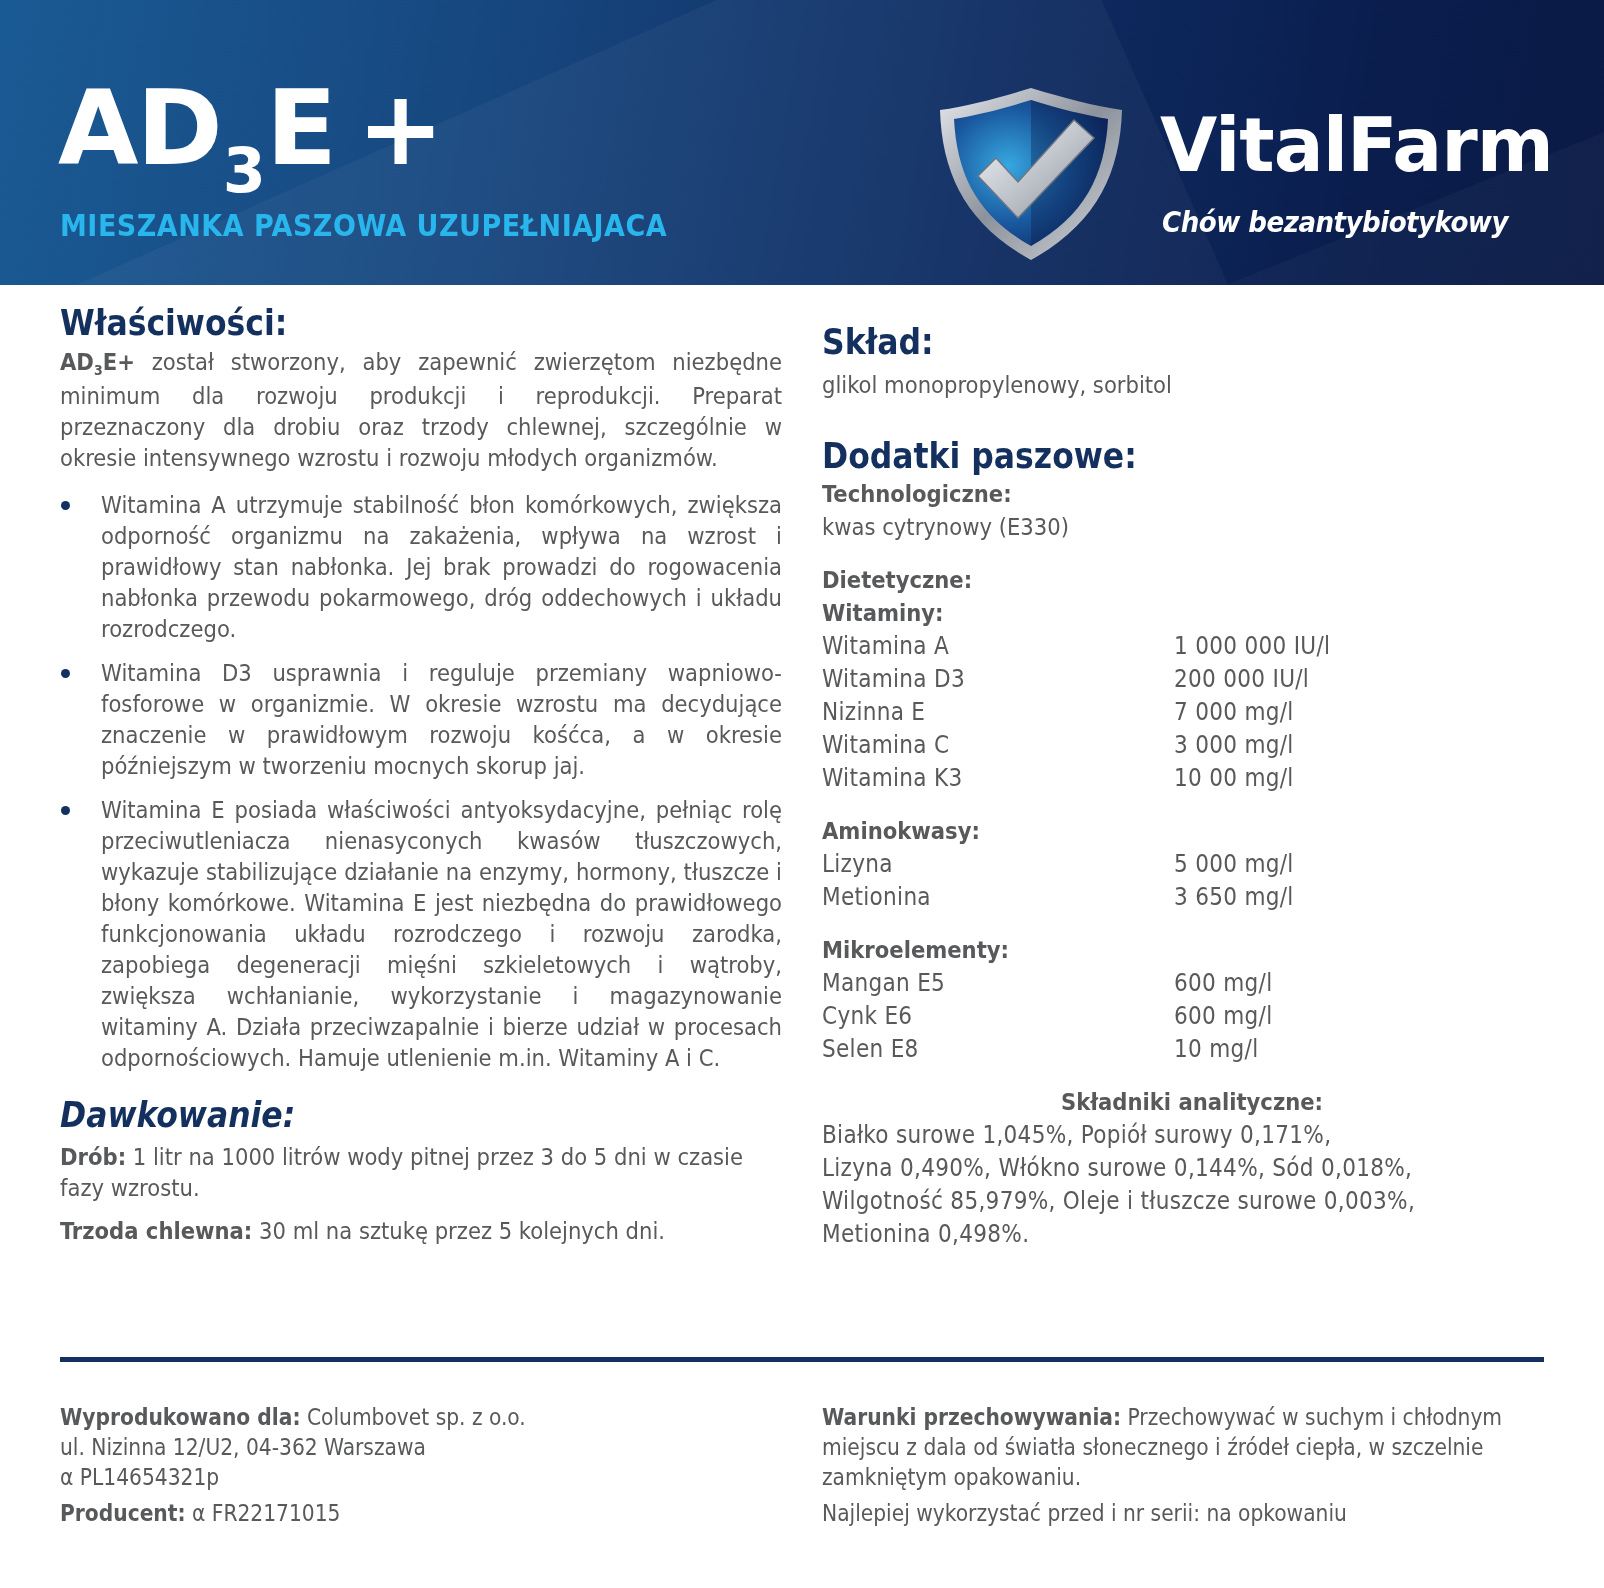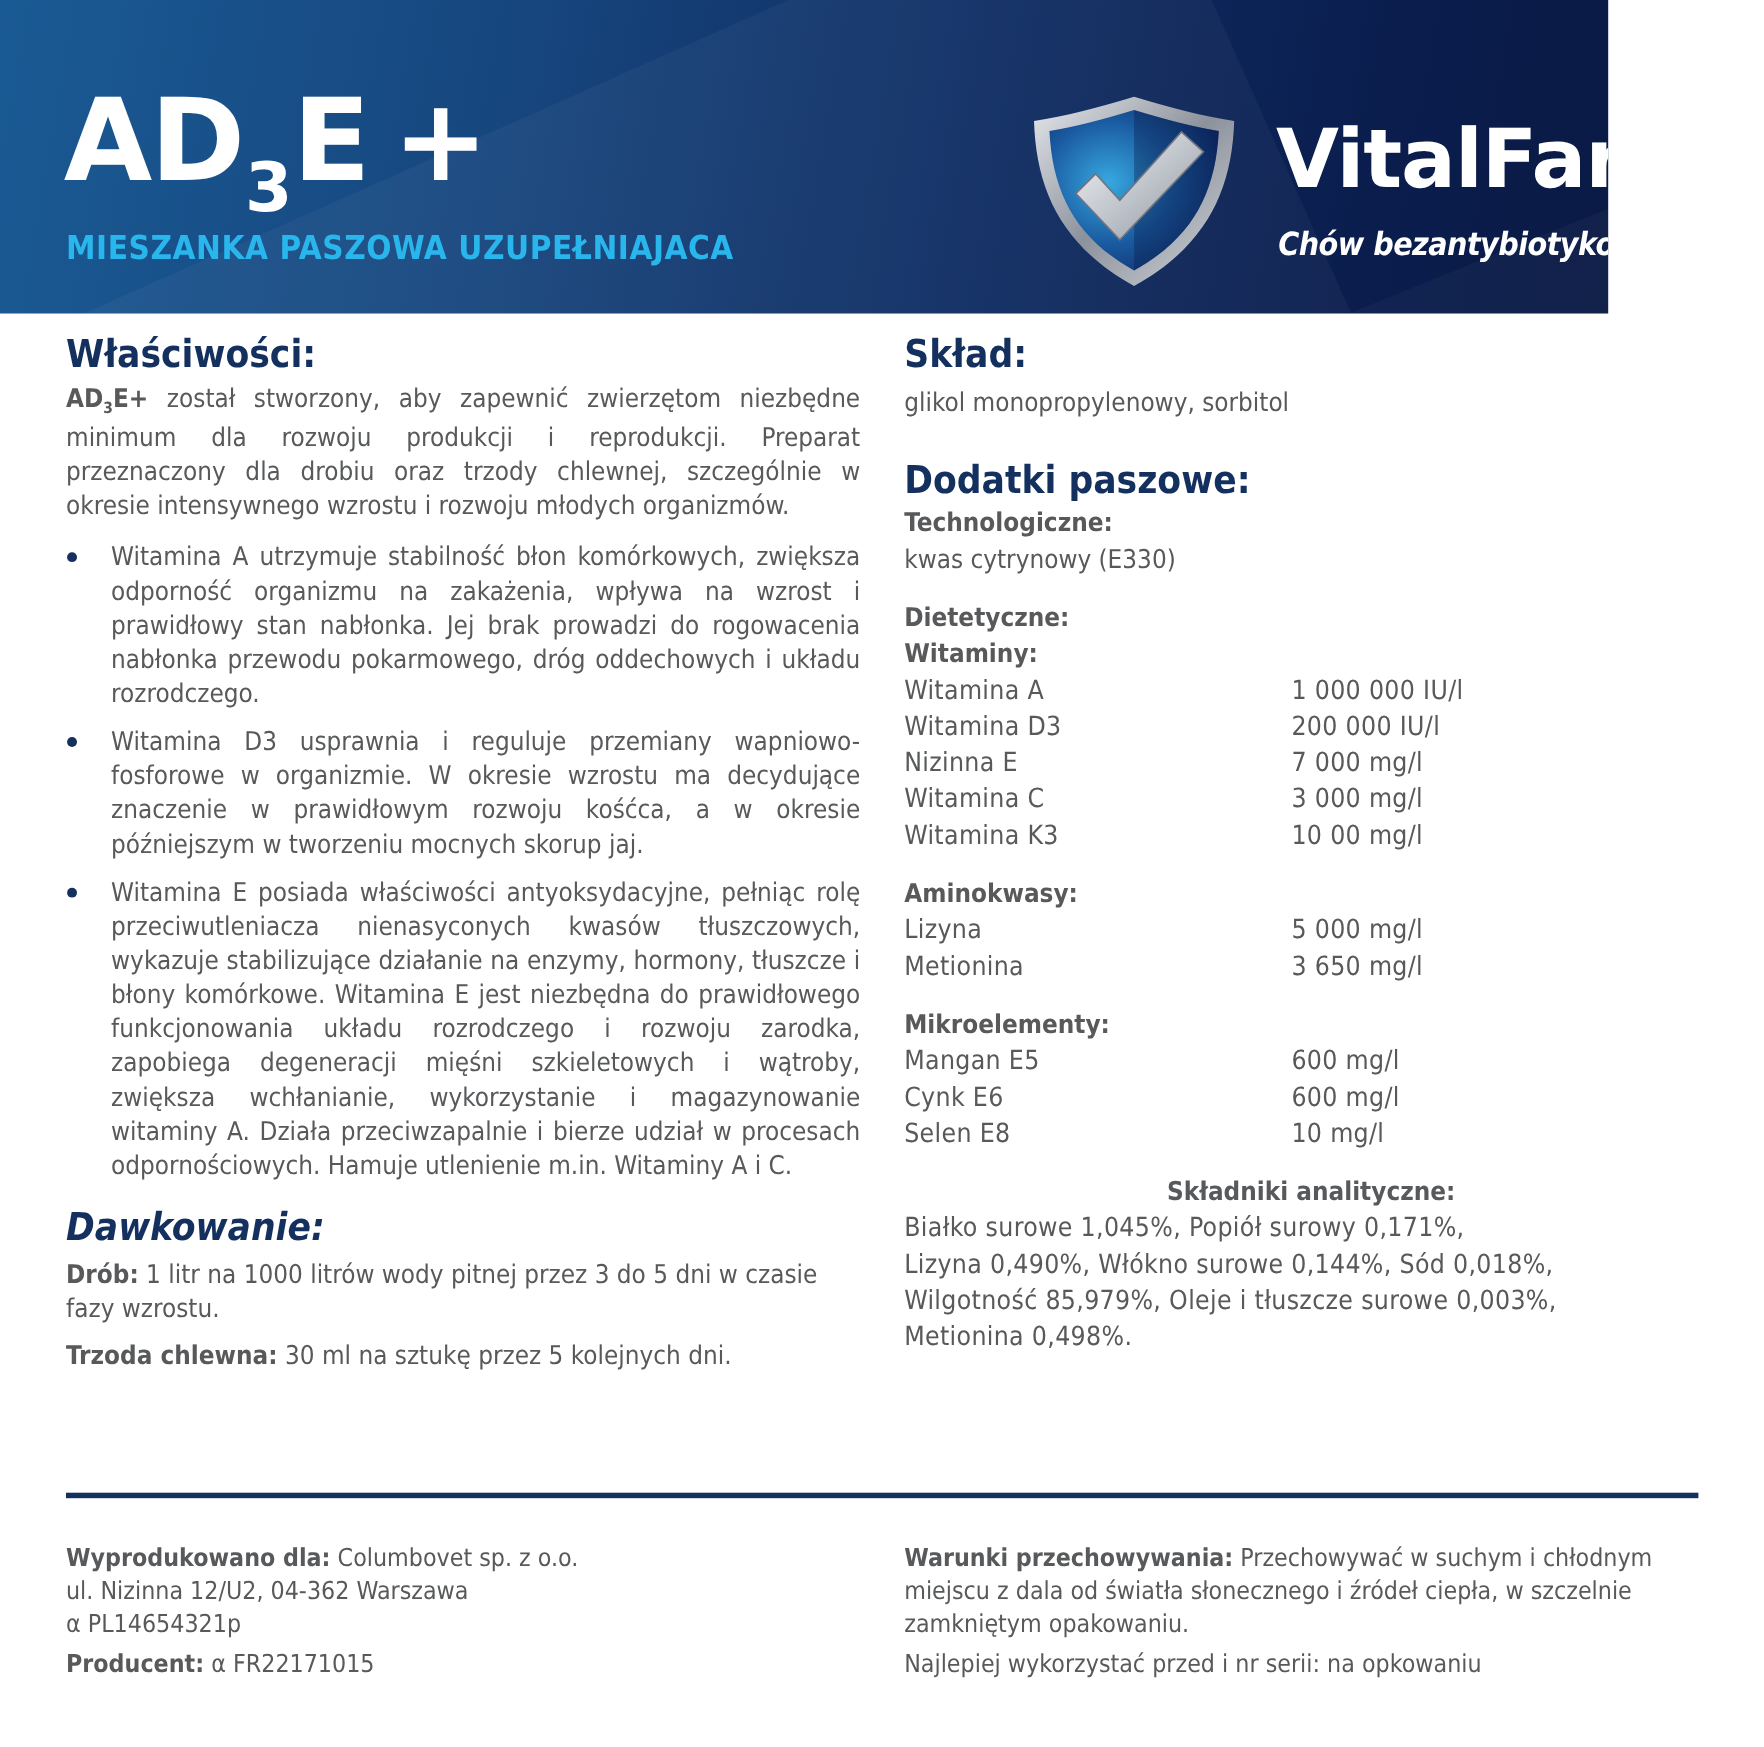--- a/index.html
+++ b/index.html
@@ -2,21 +2,21 @@
 <html><head>
 <meta charset="utf-8">
 <style>
   html, body { margin: 0; padding: 0; }
   body {
     width: 1604px; height: 1588px; background: #ffffff; position: relative; overflow: hidden;
     font-family: "DejaVu Sans Condensed", "DejaVu Sans", "Liberation Sans", sans-serif;
     color: #555659;
   }
   .header {
-    position: absolute; left: 0; top: 0; width: 1462px; height: 285px;
+    position: absolute; left: 0; top: 0; width: 1604px; height: 285px;
     background: linear-gradient(100deg, #1a5a94 0%, #17477f 30%, #0f2d63 60%, #0a1d4d 85%, #0a1a45 100%);
     overflow: hidden;
   }
   .header .sheen1 {
     position: absolute; left: -200px; top: 120px; width: 1400px; height: 500px;
     background: rgba(255,255,255,0.04); transform: rotate(-24deg);
   }
   .header .sheen2 {
     position: absolute; left: 1050px; top: 190px; width: 900px; height: 400px;
     background: rgba(255,255,255,0.03); transform: rotate(-22deg);
@@ -138,21 +138,21 @@
   <h2 class="h1" style="margin-top:24px; margin-bottom:9px;font-style:italic;">Dawkowanie:</h2>
   <p class="p" style="text-align:left;">
     <span class="b">Drób:</span><span> 1 litr na 1000 litrów wody pitnej przez 3 do 5 dni w czasie fazy wzrostu.</span>
   </p>
   <p class="p" style="text-align:left; margin-top:12px;">
     <span class="b">Trzoda chlewna:</span><span> 30 ml na sztukę przez 5 kolejnych dni.</span>
   </p>
 </div>
 
 <div class="col-right">
-  <h2 class="h1" style="margin-bottom:10px;">Skład:</h2>
+  <h2 class="h1" style="margin-bottom:10px;margin-top:19px;">Skład:</h2>
   <p class="p" style="text-align:left;">glikol monopropylenowy, sorbitol</p>
 
   <h2 class="h1" style="margin-top:38px; margin-bottom:4px;">Dodatki paszowe:</h2>
   <p class="sub-h">Technologiczne:</p>
   <p class="p" style="text-align:left; line-height:33px;">kwas cytrynowy (E330)</p>
 
   <p class="sub-h" style="margin-top:20px;">Dietetyczne:</p>
   <p class="sub-h">Witaminy:</p>
   <div>
     <div class="row">

